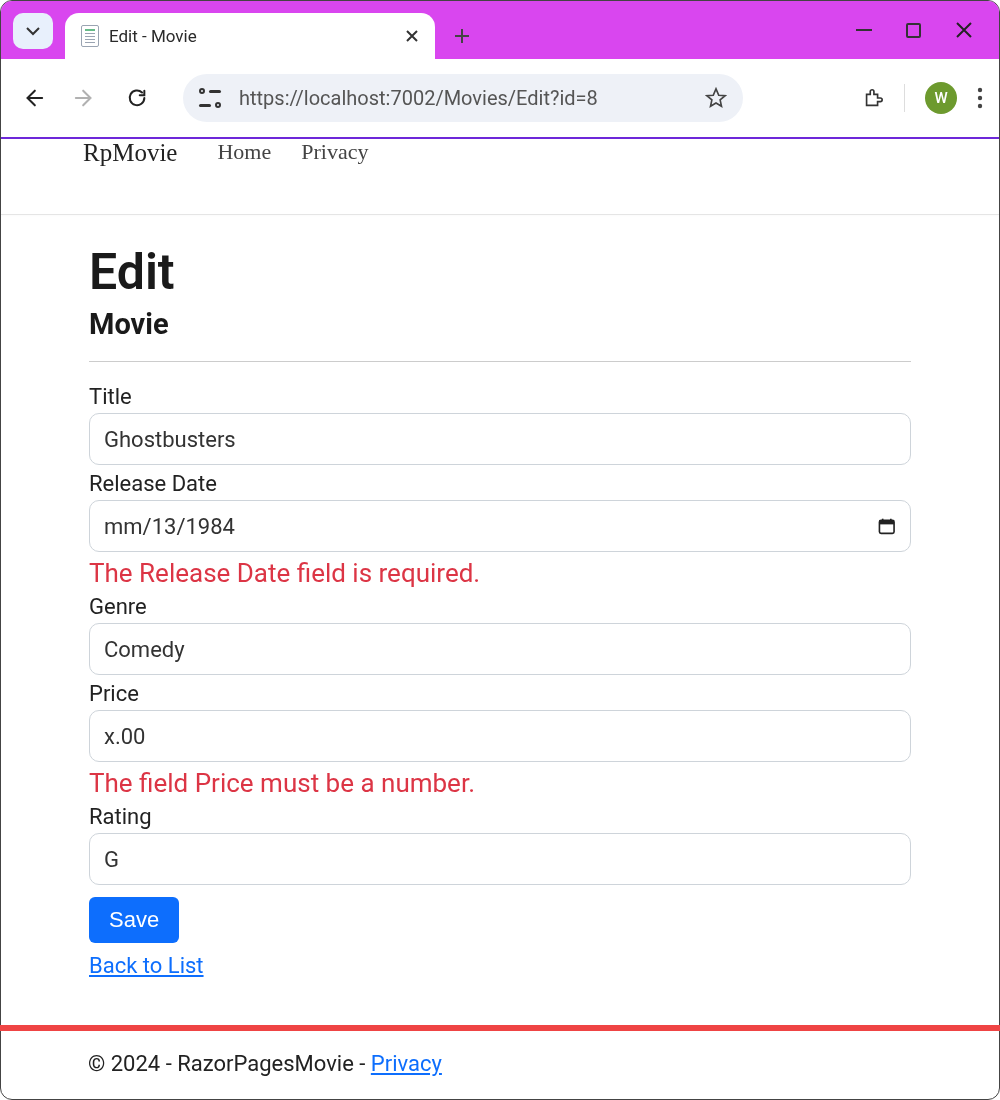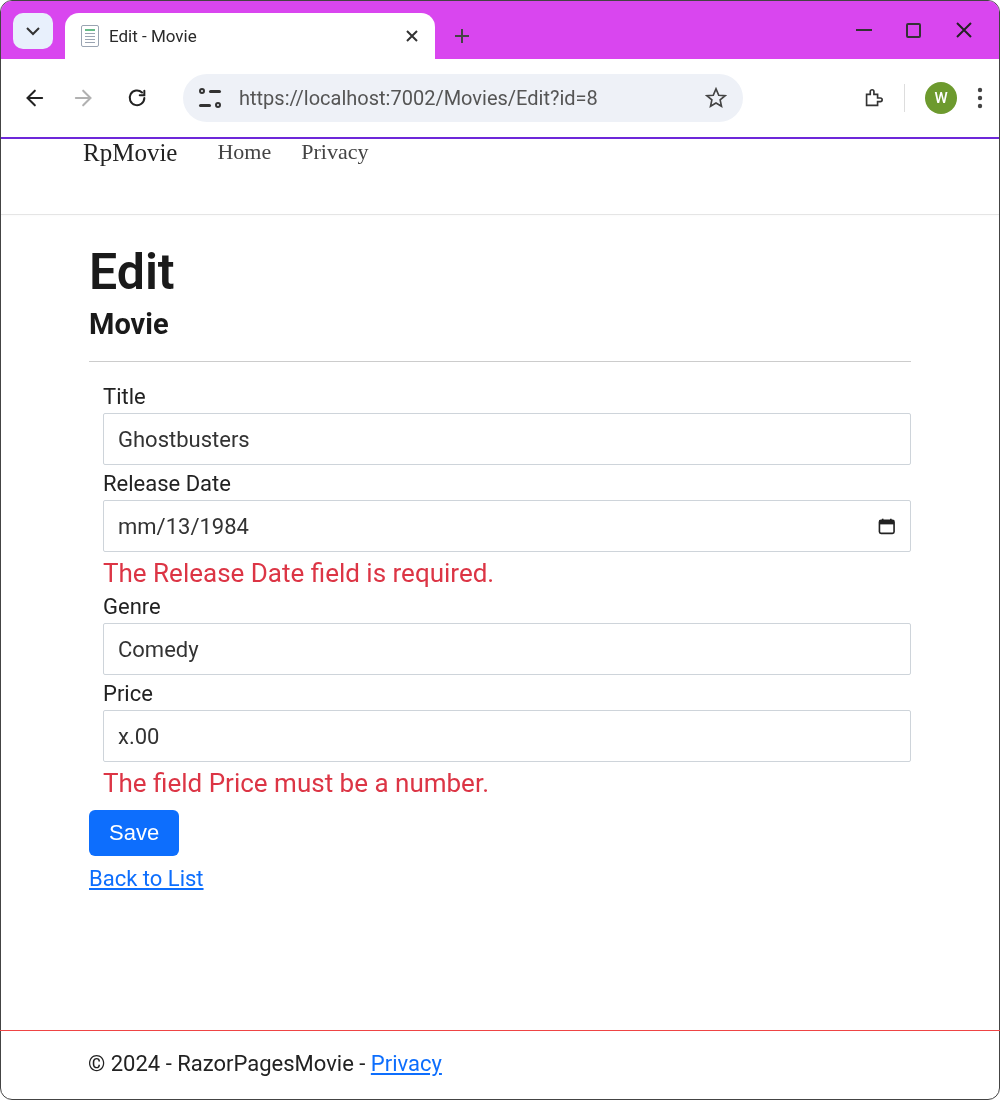--- a/index.html
+++ b/index.html
@@ -120,27 +120,27 @@
     .brand { font-size: 25px; color: #222; margin-right: 10px; }
     .nav-link { font-size: 22px; color: #444; }
 
     .content {
       padding: 28px 88px 0 88px;
     }
     h1 { font-size: 50px; font-weight: 600; color: #1a1a1a; margin-bottom: 6px; }
     .subhead { font-size: 29px; font-weight: 700; color: #1a1a1a; margin-bottom: 20px; }
     hr { border: none; border-top: 1px solid #ccc; margin-bottom: 22px; }
 
-    .form-group { margin-bottom: 6px; margin-left: 14px; }
+    .form-group { margin-bottom: 6px; }
     .label { font-size: 22px; color: #222; margin-bottom: 4px; }
     .form-control {
       width: 100%;
       height: 52px;
       border: 1px solid #ced4da;
-      border-radius: 2px;
+      border-radius: 10px;
       padding: 0 14px;
       font-size: 22px;
       color: #333;
       display: flex; align-items: center; justify-content: space-between;
       background: #fff;
       margin-bottom: 6px;
     }
     .form-control input {
       border: none; outline: none; font-size: 22px; width: 100%; background: transparent;
       font-family: inherit; color: #333;
@@ -152,21 +152,21 @@
       margin-top: 6px; margin-bottom: 10px; cursor: pointer;
     }
     .back-link {
       color: #0d6efd; text-decoration: underline; font-size: 22px;
     }
 
     .footer {
       position: absolute;
       bottom: 24px;
       left: 0; right: 0;
-      border-top: 1px solid #ef4444;
+      border-top: 6px solid #ef4444;
       padding: 20px 88px 0 88px;
       font-size: 22px; color: #222;
     }
     .footer a { color: #0d6efd; text-decoration: underline; }
 
     svg { display: block; }
     .cal-icon { width: 20px; height: 20px; }
   </style>
 </head>
 <body>
@@ -295,20 +295,26 @@
   </div>
 
   <div class="form-group">
     <div class="label">Price</div>
     <div class="form-control">
       <input type="text" value="x.00" style="">
     </div>
     <div class="err-msg">The field Price must be a number.</div>
   </div>
 
+  <div class="form-group">
+    <div class="label">Rating</div>
+    <div class="form-control">
+      <input type="text" value="G" style="">
+    </div>
+  </div>
 
   <button class="btn-primary">Save</button>
   <div>
     <a href="#" class="back-link">Back to List</a>
   </div>
 </div>
 
 <div class="footer">
   <span>© 2024 - RazorPagesMovie - </span><a href="#">Privacy</a>
 </div>

